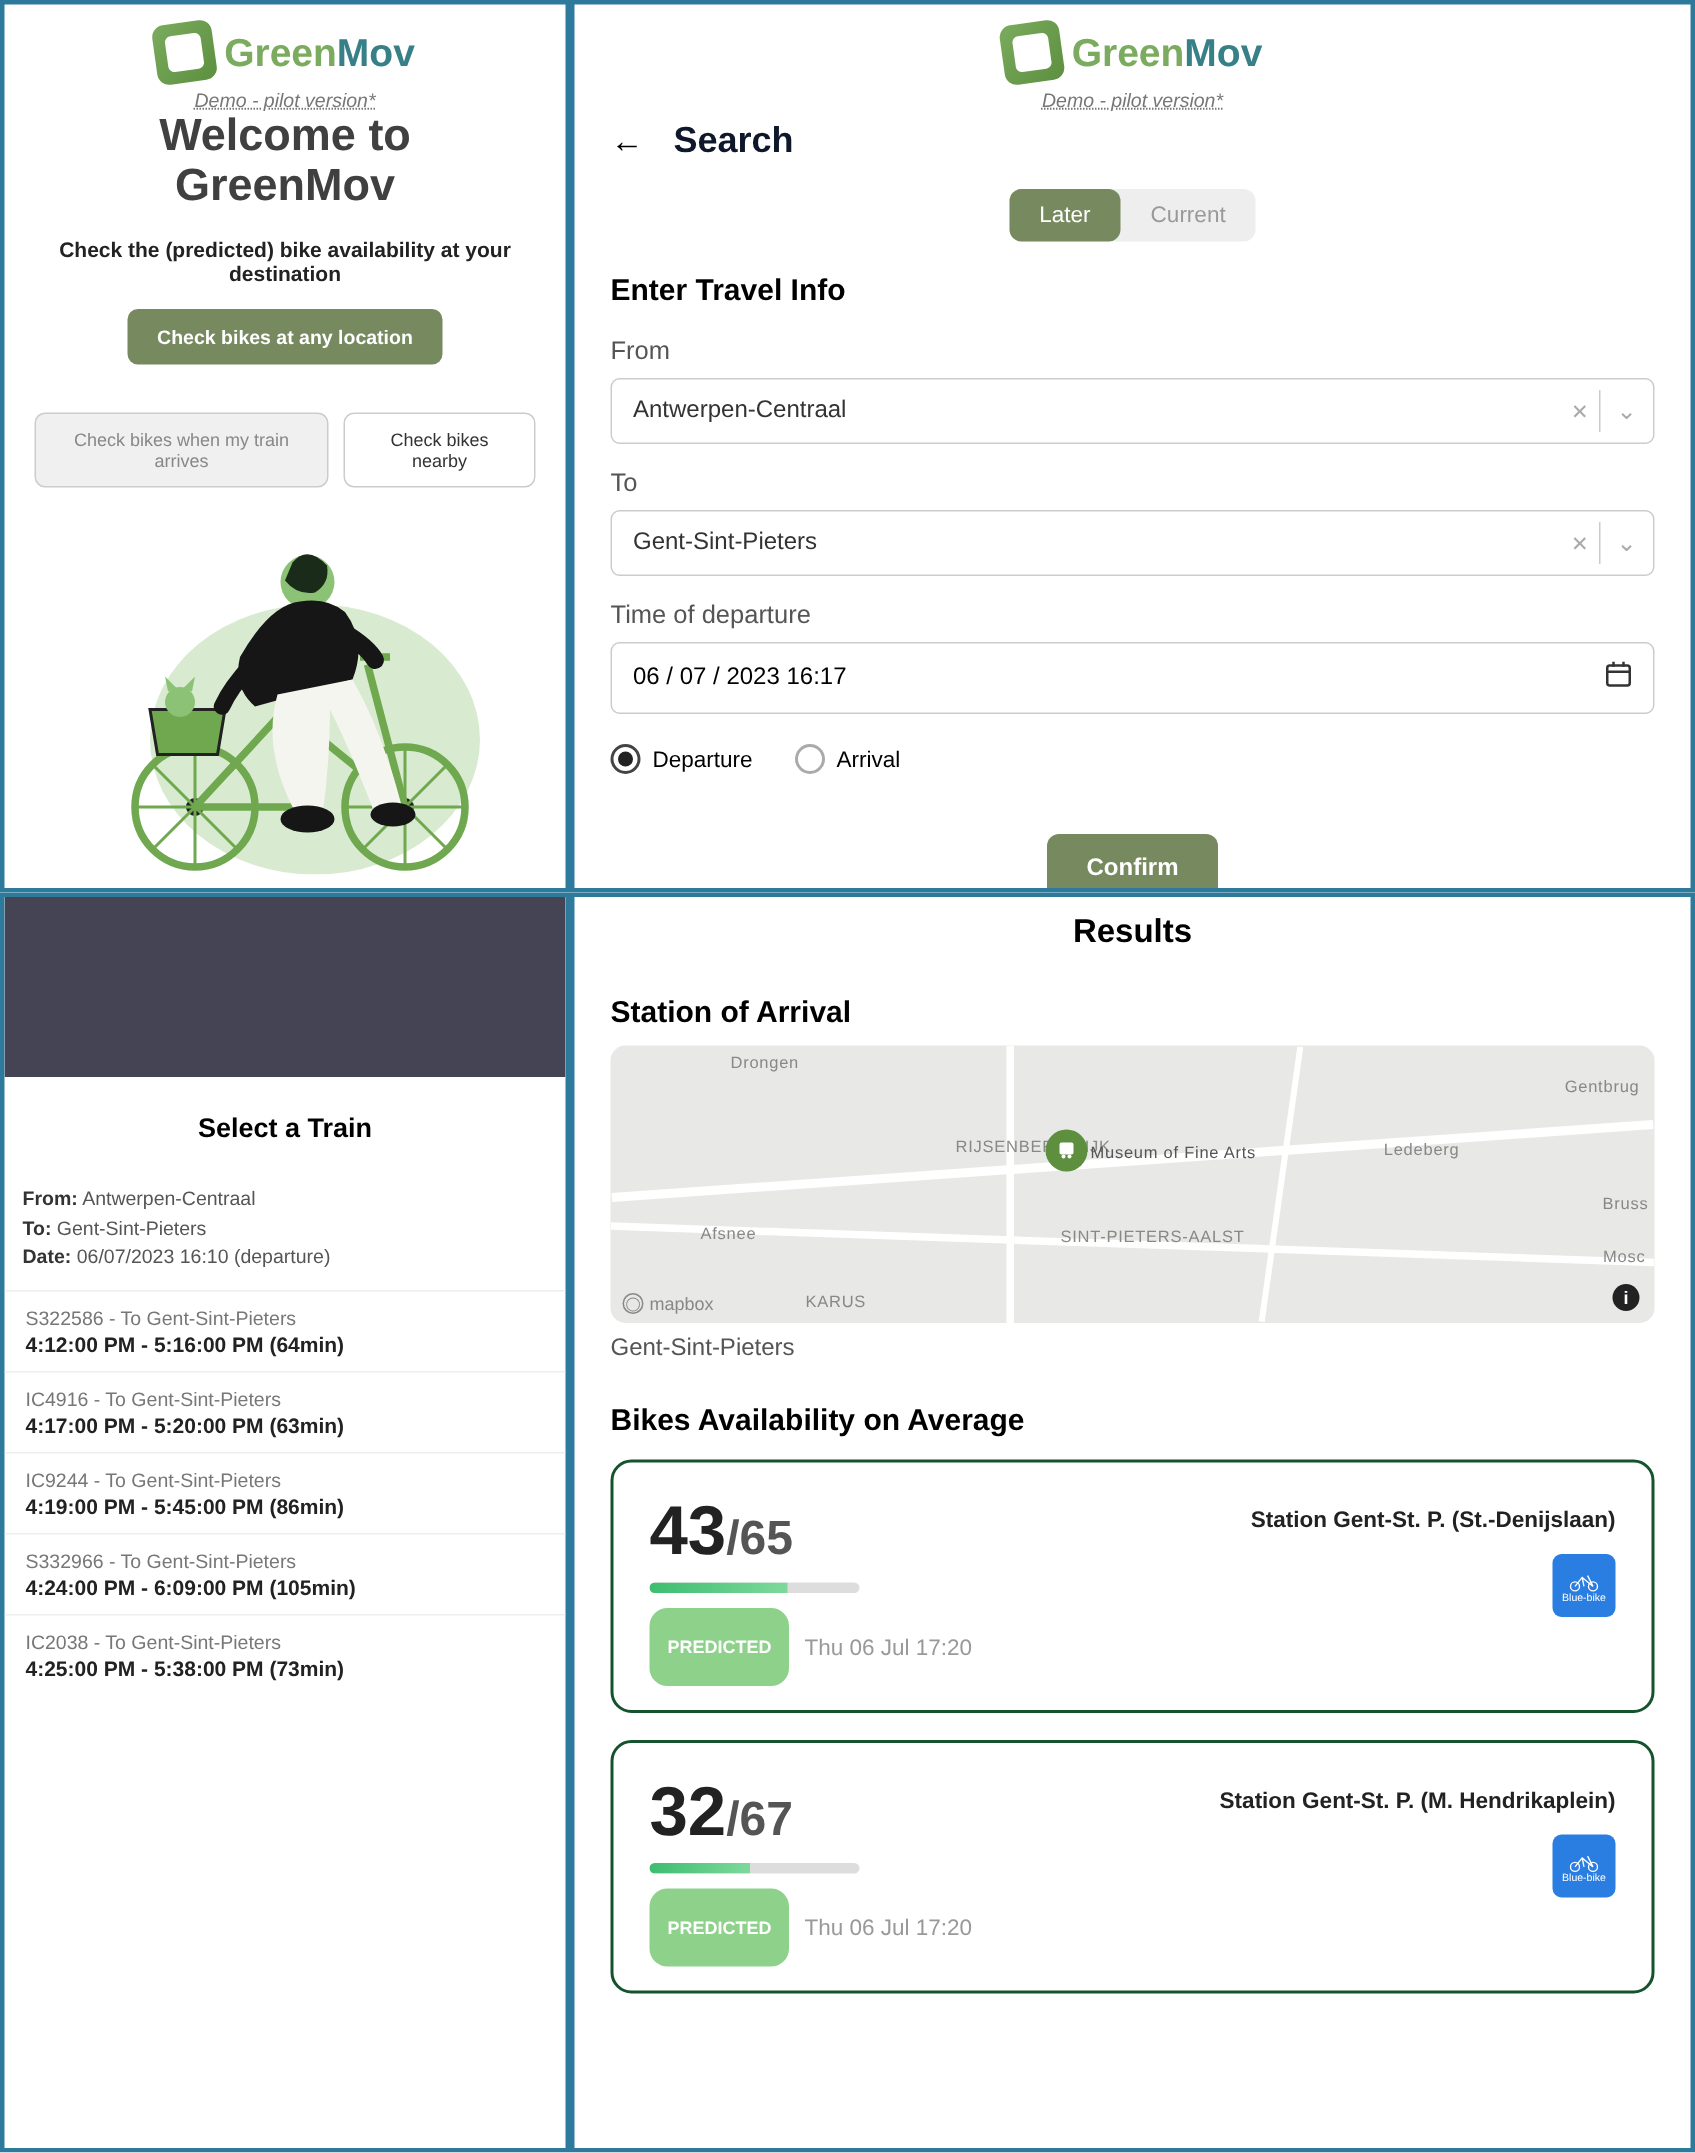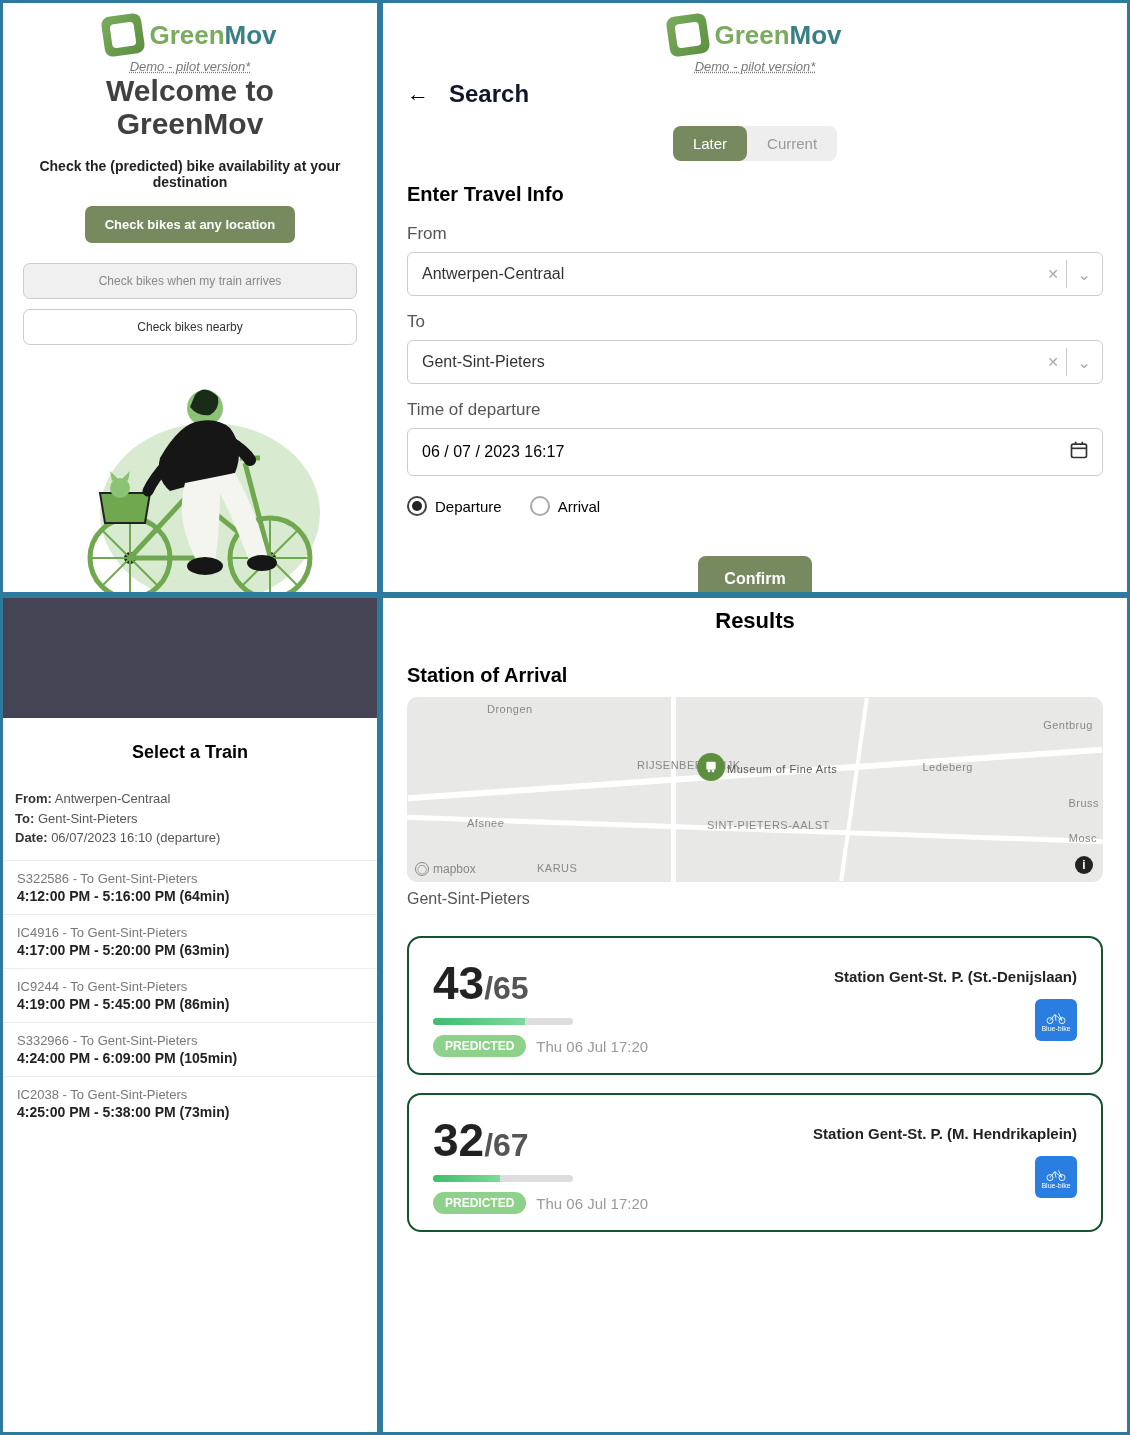--- a/index.html
+++ b/index.html
@@ -11,21 +11,21 @@
   .logo { display: flex; align-items: center; justify-content: center; gap: 6px; margin-bottom: 4px; }
   .logo-box { width: 40px; height: 40px; background: linear-gradient(135deg, #7aab5e, #5d8f3f); border-radius: 8px; position: relative; transform: rotate(-8deg); }
   .logo-box::after { content: ''; position: absolute; inset: 8px; background: #fff; border-radius: 4px; }
   .logo-text { font-size: 26px; font-weight: 700; }
   .logo-green { color: #7aab5e; }
   .logo-mov { color: #388087; }
   .demo { color: #777; font-style: italic; font-size: 13px; text-decoration: underline dotted; }
   .welcome-h { font-size: 30px; font-weight: 800; color: #404040; line-height: 1.1; margin: 0 0 18px; }
   .welcome-sub { font-size: 14px; font-weight: 600; color: #222; margin-bottom: 16px; padding: 0 10px; }
   .btn-primary { background: #778a5f; color: #fff; border: none; padding: 11px 20px; border-radius: 7px; font-size: 13px; font-weight: 600; cursor: pointer; }
-  .btn-row { display: flex; gap: 10px; justify-content: center; margin-top: 20px; flex-direction: column; }
+  .btn-row { display: flex; gap: 10px; justify-content: center; margin-top: 32px; }
   .btn-secondary { background: #f0f0f0; color: #888; border: 1px solid #ccc; padding: 10px 12px; border-radius: 7px; font-size: 12px; cursor: pointer; }
   .btn-outline { background: #fff; color: #333; border: 1px solid #ccc; padding: 10px 14px; border-radius: 7px; font-size: 12px; font-weight: 500; cursor: pointer; }
   .bike-ill { margin-top: 18px; height: 240px; position: relative; }
   
   .p2 { padding: 12px 0 20px; }
   .p2 .header2 { text-align: center; }
   .search-bar { display: flex; align-items: center; gap: 20px; padding: 0 24px; margin-top: 6px; }
   .back-arr { font-size: 22px; cursor: pointer; }
   .search-title { font-size: 24px; font-weight: 800; color: #0f172a; }
   .toggle { display: inline-flex; background: #eee; border-radius: 8px; margin: 18px auto 0; }
@@ -74,21 +74,21 @@
   .avail-h { font-size: 20px; font-weight: 800; margin-bottom: 14px; }
   .card { border: 2px solid #14532d; border-radius: 14px; padding: 18px 24px 16px; margin-bottom: 18px; display: flex; justify-content: space-between; align-items: flex-start; }
   .card-left { flex: 1; }
   .card-right { text-align: right; padding-top: 12px; }
   .count-main { font-size: 46px; font-weight: 800; color: #222; }
   .count-slash { font-size: 32px; font-weight: 700; color: #555; }
   .count-total { font-size: 32px; font-weight: 700; color: #555; }
   .bar { width: 140px; height: 7px; background: #ddd; border-radius: 4px; margin-top: 8px; overflow: hidden; }
   .bar-fill { height: 100%; background: linear-gradient(90deg, #3dbd6f, #7ed99b); }
   .tag-row { display: flex; align-items: center; gap: 10px; margin-top: 10px; }
-  .tag-pred { background: #8dd18a; color: #fff; font-size: 12px; font-weight: 600; padding: 4px 12px; border-radius: 12px; }
+  .tag-pred { background: #8dd18a; color: #fff; font-size: 12px; font-weight: 600; padding: 19px 12px; border-radius: 12px; }
   .tag-time { color: #999; font-size: 15px; }
   .station-label2 { font-size: 15px; font-weight: 700; color: #222; }
   .bluebike { width: 42px; height: 42px; background: #2a7de1; border-radius: 6px; margin-top: 14px; margin-left: auto; display: flex; flex-direction: column; align-items: center; justify-content: center; color: #fff; font-size: 7px; }
   .bluebike svg { width: 24px; height: 16px; }
   .p3 { padding: 0; }
 </style>
 </head>
 <body>
 
 <div class="grid">
@@ -273,20 +273,21 @@
             <circle cx="15" cy="18" r="2"></circle>
           </svg>
       </div>
       <div class="map-mb">
           <span style="border:1px solid #888;border-radius:50%;width:14px;height:14px;display:inline-flex;align-items:center;justify-content:center;font-size:9px;">◯</span>
           <span>mapbox</span>
         </div>
       <div class="map-info">i</div>
     </div>
     <div class="station-name">Gent-Sint-Pieters</div>
+    <div class="avail-h">Bikes Availability on Average</div>
     <div id="cards">
         <div class="card">
     <div class="card-left">
       <div><span class="count-main">43</span><span class="count-slash">/</span><span class="count-total">65</span></div>
       <div class="bar">
               <div class="bar-fill" style="width:66%"></div>
             </div>
       <div class="tag-row">
               <span class="tag-pred">PREDICTED</span>
               <span class="tag-time">Thu 06 Jul 17:20</span>

